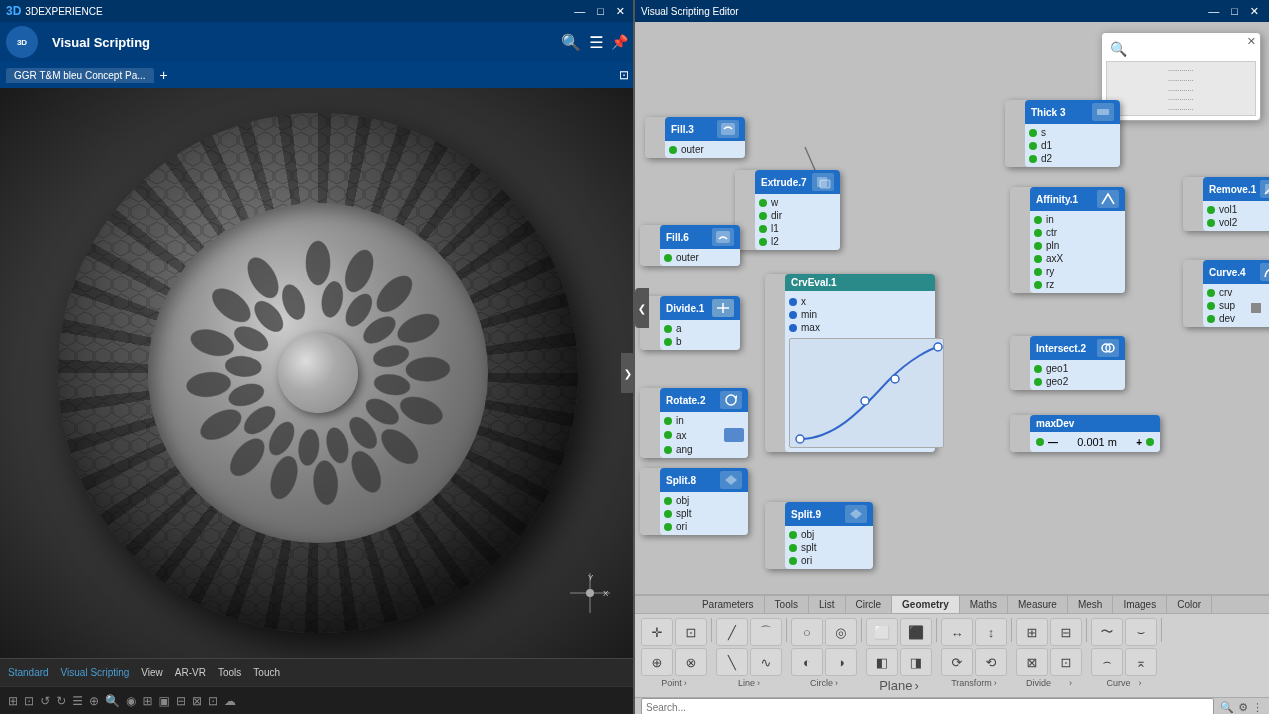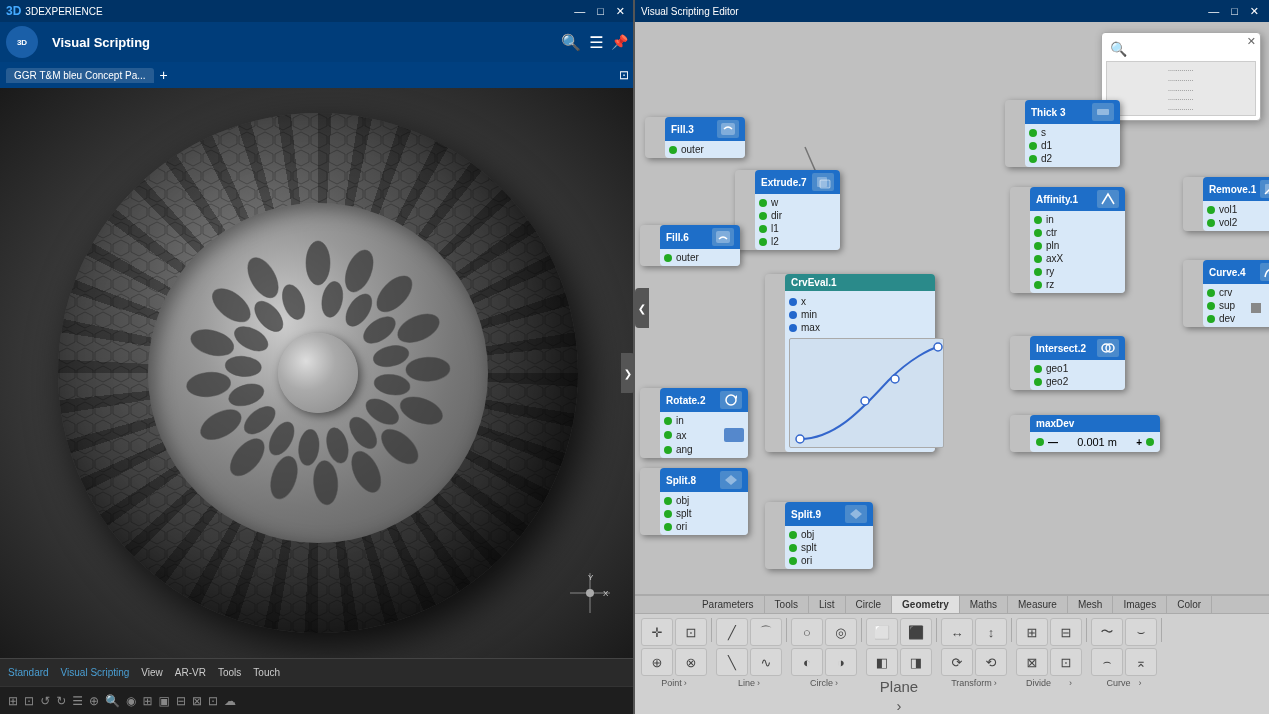--- a/index.html
+++ b/index.html
@@ -455,20 +455,41 @@
         </div>
       </div>
       <div class="node-body">
         <div class="node-row">
           <div class="dot green"></div>
           <span>outer</span>
         </div>
       </div>
     </div>
 
+    <div class="node-card" style="top:274px;left:5px;width:100px;">
+      <div class="node-header blue">
+        <span>Divide.1</span>
+        <div class="node-icon" style="background:#6a9ccc;">
+          <svg width="16" height="14" viewBox="0 0 16 14">
+              <line x1="8" y1="2" x2="8" y2="12" stroke="white" stroke-width="1.5"></line>
+              <line x1="2" y1="7" x2="14" y2="7" stroke="white" stroke-width="1.5"></line>
+            </svg>
+        </div>
+      </div>
+      <div class="node-body">
+        <div class="node-row">
+            <div class="dot green"></div>
+            <span>a</span>
+          </div>
+        <div class="node-row">
+            <div class="dot green"></div>
+            <span>b</span>
+          </div>
+      </div>
+    </div>
 
     <div class="node-card" style="top:366px;left:5px;width:108px;">
       <div class="node-header blue">
         <span>Rotate.2</span>
         <div class="node-icon">
           <svg width="16" height="14" viewBox="0 0 16 14">
               <circle cx="8" cy="7" r="5" fill="none" stroke="white" stroke-width="1.5"></circle>
               <path d="M12 4 L14 2 L14 6" fill="white"></path>
             </svg>
         </div>
@@ -788,21 +809,21 @@
 
         <div style="display:flex;flex-direction:column;align-items:center;gap:2px;">
           <div style="display:flex;gap:2px;">
             <div class="tool-icon">⬜</div>
             <div class="tool-icon">⬛</div>
           </div>
           <div style="display:flex;gap:2px;">
             <div class="tool-icon">◧</div>
             <div class="tool-icon">◨</div>
           </div>
-          <div style="font-size:15px;color:#555;display:flex;align-items:center;gap:2px;flex-direction:column;">
+          <div style="font-size:13px;color:#555;display:flex;align-items:center;gap:2px;">
             <span>Plane</span>
             <span style="cursor:pointer;">›</span>
           </div>
         </div>
         <div class="tool-separator"></div>
 
         <div style="display:flex;flex-direction:column;align-items:center;gap:2px;">
           <div style="display:flex;gap:2px;">
             <div class="tool-icon">↔</div>
             <div class="tool-icon">↕</div>

